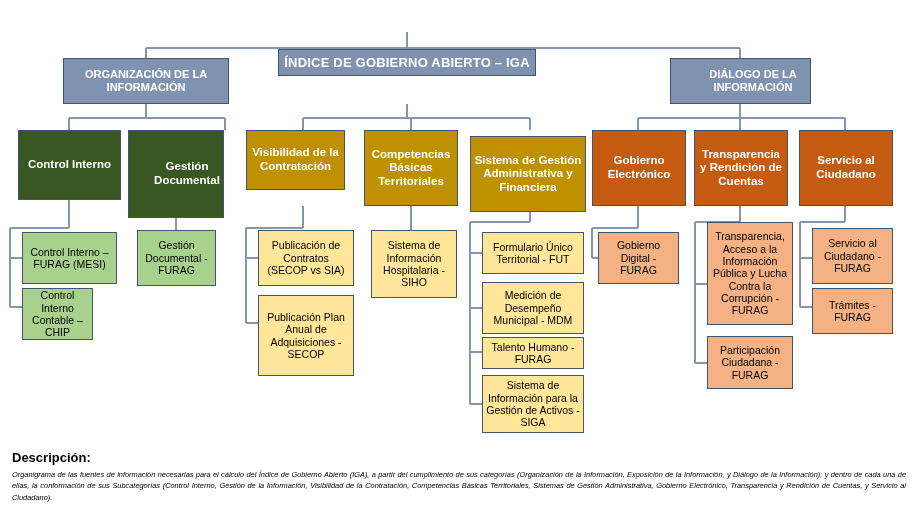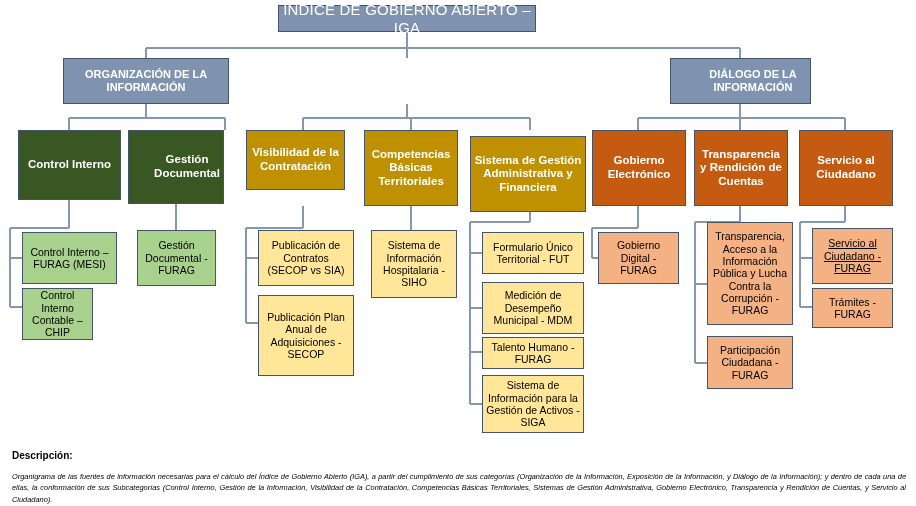--- a/index.html
+++ b/index.html
@@ -20,22 +20,23 @@
     text-align: center;
     border: 1px solid #44546A;
     line-height: 1.18;
     padding: 2px 3px;
     z-index: 2;
   }
 
   
   .lvl-root {
     background: #7F93B0; color: #ffffff;
-    font-weight: normal; font-size: 15px;
+    font-weight: bold; font-size: 13px;
     letter-spacing: .2px;
+    margin-top: 44px;
   }
   
   .lvl-cat {
     background: #7F93B0; color: #ffffff;
     font-weight: bold; font-size: 11px;
   }
   
   .lvl-sub { color:#ffffff; font-weight:bold; font-size:11.5px; }
   .sub-green  { background:#385723; }
   .sub-yellow { background:#BF9000; }
@@ -46,21 +47,21 @@
   .leaf-green  { background:#A9D18E; }
   .leaf-yellow { background:#FFE699; }
   .leaf-orange { background:#F4B183; }
 
   #desc {
     position:absolute; left:0; top:444px; width:916px; height:62px;
     padding: 6px 10px 0 12px;
     font-size: 7.4px;
     color:#000000;
   }
-  #desc .desc-title { font-weight:bold; font-style:normal; font-size:10px; margin-bottom:10px; }
+  #desc .desc-title { font-weight:bold; font-style:normal; font-size:13px; margin-bottom:4px; }
   #desc .desc-body { font-style: italic; text-align: justify; line-height: 1.55; }
 </style>
 </head>
 <body>
 
 <div id="chart">
 
   <svg class="conn" viewBox="0 0 916 440">
     <g stroke="#8496B0" stroke-width="1.4" fill="none" shape-rendering="crispEdges">
 
@@ -138,21 +139,21 @@
   <div class="node lvl-cat" style="left:63px; top:58px; width:166px; height:46px;">
     <span>ORGANIZACIÓN DE LA INFORMACIÓN</span>
   </div>
   <div class="node lvl-cat" style="left:670px; top:58px; width:141px; height:46px;padding-left:28px;">
     <span>DIÁLOGO DE LA INFORMACIÓN</span>
   </div>
 
   <div class="node lvl-sub sub-green" style="left:18px; top:130px; width:103px; height:70px;">
     <span>Control Interno</span>
   </div>
-  <div class="node lvl-sub sub-green" style="left:128px; top:130px; width:96px; height:74px;padding-left:25px;">
+  <div class="node lvl-sub sub-green" style="left:128px; top:130px; width:96px; height:88px;padding-left:25px;">
     <span>Gestión Documental</span>
   </div>
 
   <div class="node lvl-sub sub-yellow" style="left:246px; top:130px; width:99px; height:60px;">
     <span>Visibilidad de la Contratación</span>
   </div>
   <div class="node lvl-sub sub-yellow" style="left:364px; top:130px; width:94px; height:76px;">
     <span>Competencias Básicas Territoriales</span>
   </div>
   <div class="node lvl-sub sub-yellow" style="left:470px; top:130px; width:116px; height:76px;margin-top:6px;">
@@ -204,24 +205,24 @@
 
   <div class="node lvl-leaf leaf-orange" style="left:598px; top:232px; width:81px; height:52px;">
     <span>Gobierno Digital - FURAG</span>
   </div>
   <div class="node lvl-leaf leaf-orange" style="left:707px; top:222px; width:86px; height:103px;">
     <span>Transparencia, Acceso a la Información Pública y Lucha Contra la Corrupción - FURAG</span>
   </div>
   <div class="node lvl-leaf leaf-orange" style="left:707px; top:336px; width:86px; height:53px;text-align:center;">
     <span>Participación Ciudadana - FURAG</span>
   </div>
-  <div class="node lvl-leaf leaf-orange" style="left:812px; top:228px; width:81px; height:56px;text-decoration:underline;">
+  <div class="node lvl-leaf leaf-orange" style="left:812px; top:228px; width:81px; height:56px;">
     <span>Servicio al Ciudadano - FURAG</span>
   </div>
-  <div class="node lvl-leaf leaf-orange" style="left:812px; top:288px; width:81px; height:40px;">
+  <div class="node lvl-leaf leaf-orange" style="left:812px; top:288px; width:81px; height:46px;">
     <span>Trámites - FURAG</span>
   </div>
 
 </div>
 
 <div id="desc">
   <div class="desc-title">Descripción:</div>
   <div class="desc-body">Organigrama de las fuentes de información necesarias para el cálculo del Índice de Gobierno Abierto (IGA),  a partir del cumplimiento de sus categorías (Organización de la Información, Exposición de la Información, y Diálogo de la Información); y dentro de cada una de ellas, la conformación de sus Subcategorías (Control Interno, Gestión de la Información, Visibilidad de la Contratación, Competencias Básicas Territoriales, Sistemas de Gestión Administrativa, Gobierno Electrónico, Transparencia y Rendición de Cuentas, y Servicio al Ciudadano).</div>
 </div>
 

